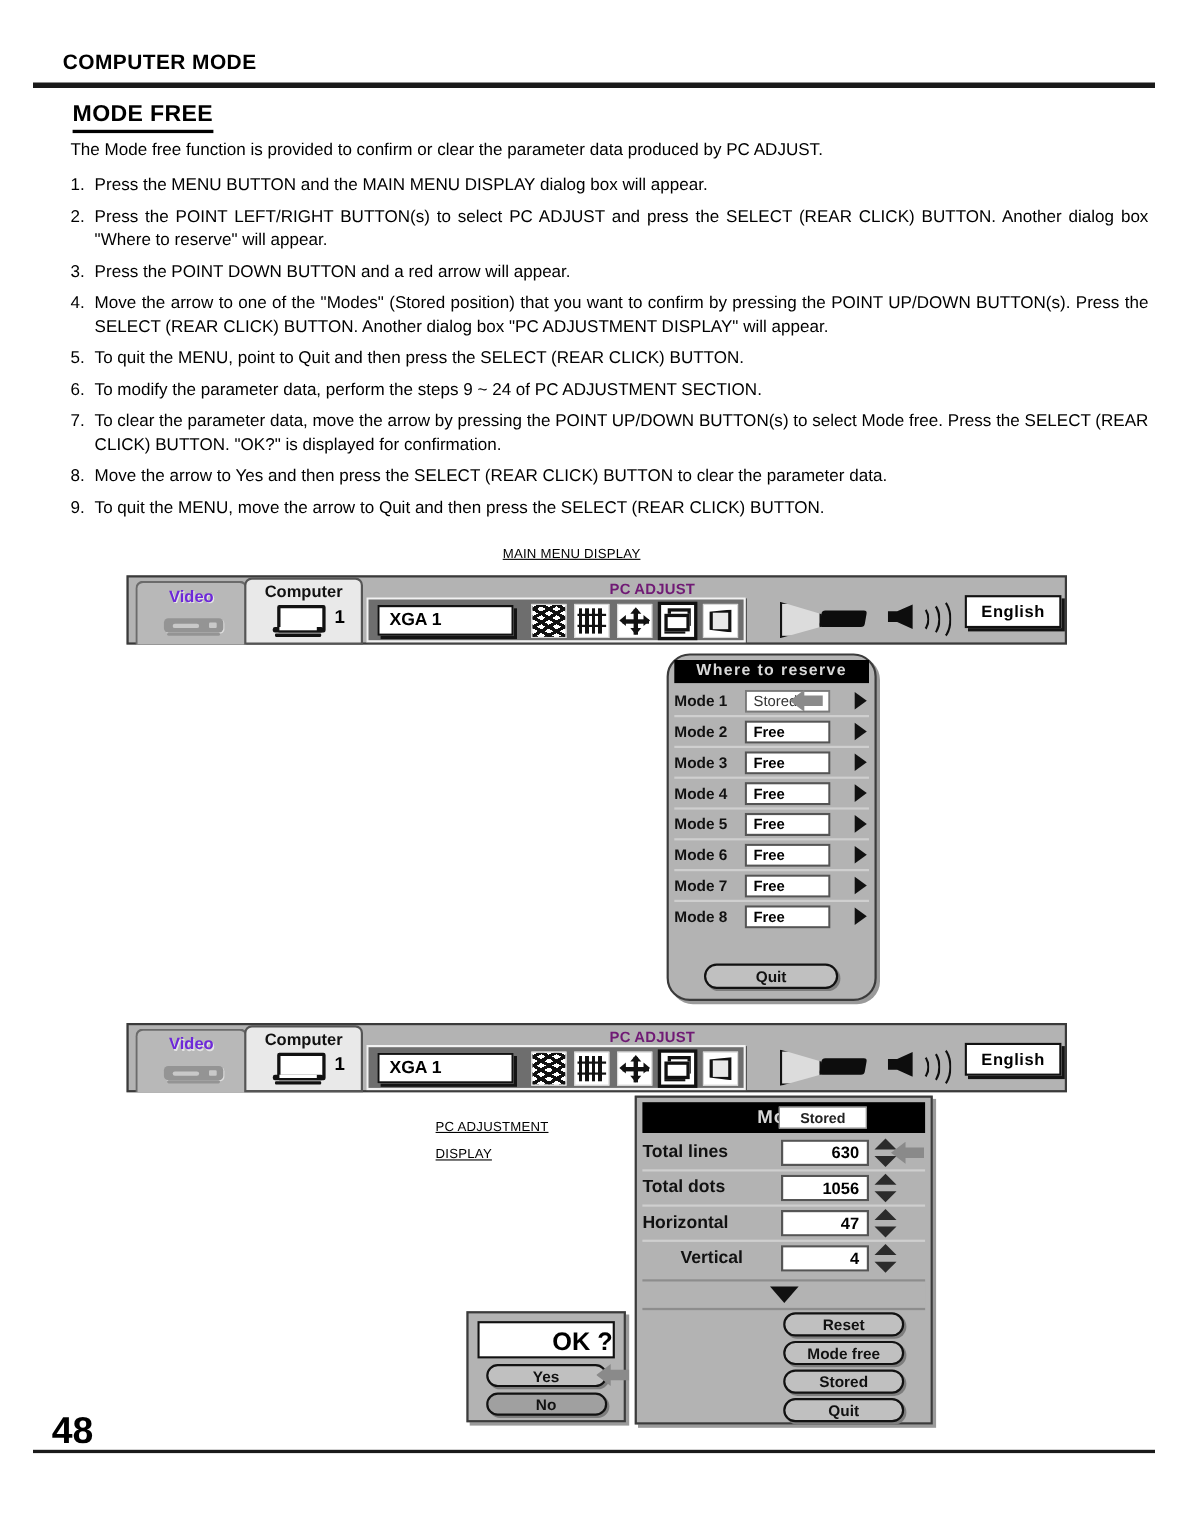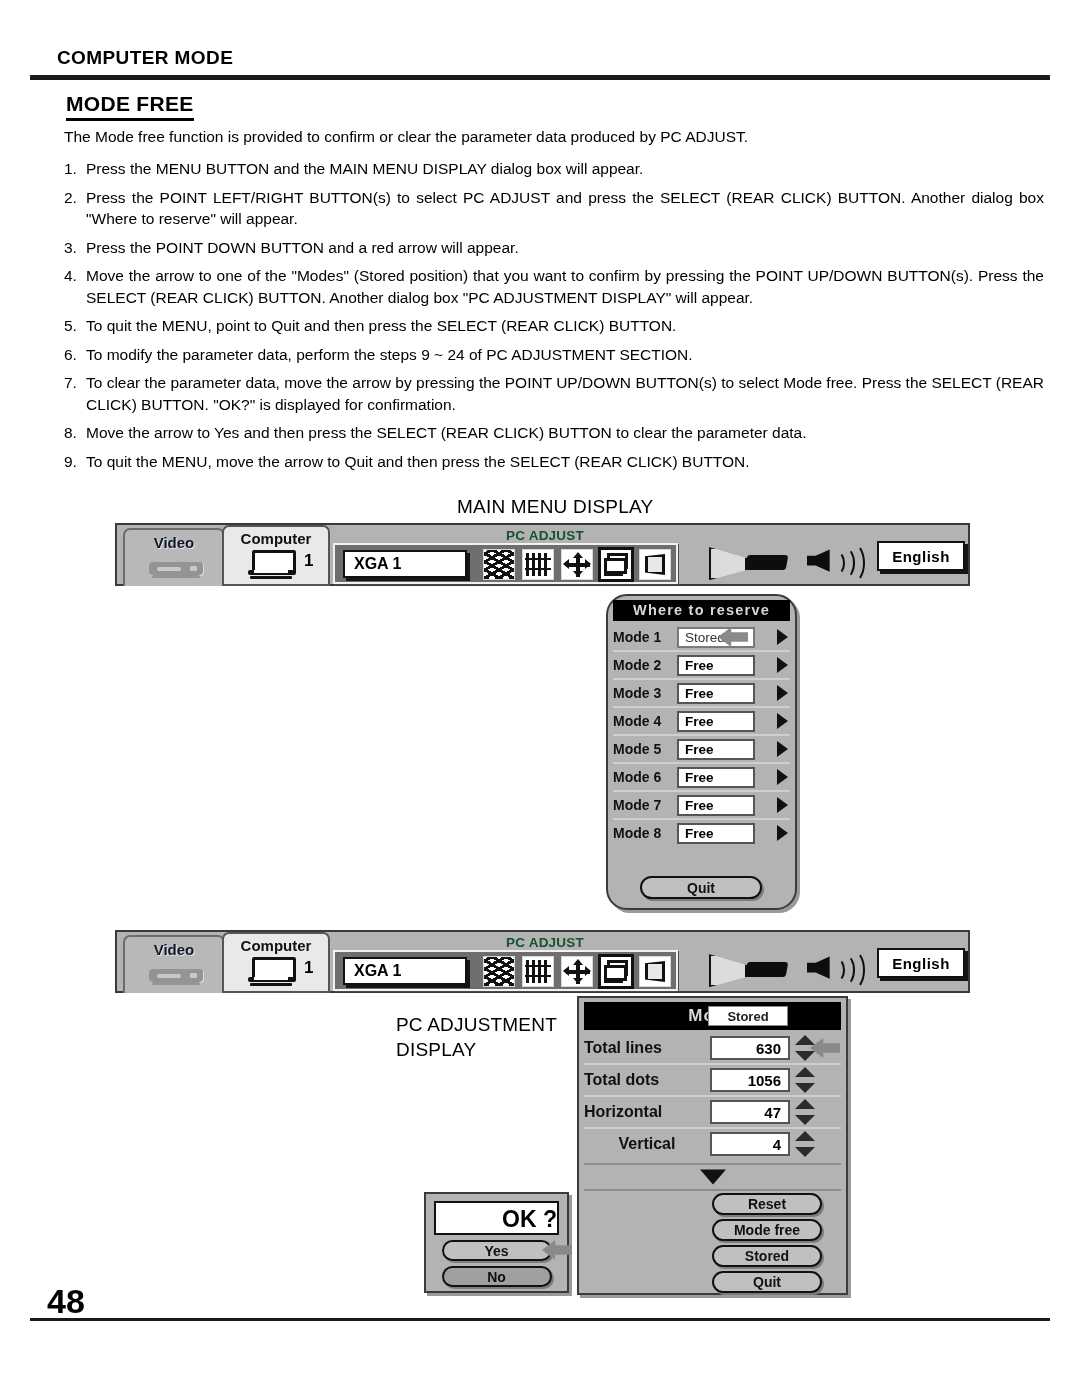--- a/index.html
+++ b/index.html
@@ -38,21 +38,21 @@
   }
   .step{
     display:flex;font-size:15.5px;line-height:21.5px;margin-bottom:7px;
   }
   .step .num{width:22px;flex:0 0 22px;}
   .step .txt{flex:1;text-align:justify;}
   .step .txt.nojust{text-align:left;}
 
   
   .cap{
-    position:absolute;font-size:19px;letter-spacing:.2px;
+    position:absolute;font-size:12px;letter-spacing:.2px;text-decoration:underline;
   }
   #cap-main{left:457px;top:496px;}
   #cap-pcadj{left:396px;top:1012px;line-height:25px;}
 
   
   .menubar{
     position:absolute;
     background:#b3b3b3;
     border:2px solid #3a3a3a;
     box-sizing:border-box;
@@ -62,21 +62,21 @@
     position:absolute;box-sizing:border-box;
     border:2px solid #6b6b6b;
     border-bottom:none;
   }
   .tab-video{
     background:#b8b8b8;
     border-radius:7px 7px 0 0;
   }
   .tab-video .tab-lbl{
     position:absolute;width:100%;text-align:center;
-    font-weight:bold;color:#0f172a;
+    font-weight:bold;color:#6d28d9;
     text-shadow:1px 1px 0 #e4e4e4;
   }
   .tab-comp{
     background:#e9e9e9;
     border:2px solid #555;
     border-radius:7px 7px 0 0;
     z-index:4;
   }
   .tab-comp .tab-lbl{
     position:absolute;width:100%;text-align:center;
@@ -196,21 +196,21 @@
     border-left-color:transparent;border-top-color:transparent;border-bottom-color:transparent;}
   .langbox{
     position:absolute;background:#fff;border:2px solid #111;
     box-shadow:3px 3px 0 #141414;
     display:flex;align-items:center;justify-content:center;
     box-sizing:border-box;
   }
   .langbox span{font-weight:bold;font-size:15px;letter-spacing:.5px;}
   .mb-title{
     position:absolute;font-weight:bold;text-align:center;
-    color:#14532d;letter-spacing:.2px;
+    color:#701a75;letter-spacing:.2px;margin-left:48px;
   }
 
   
   .dlg{
     position:absolute;background:#b3b3b3;
     border:2px solid #3b3b3b;
     box-shadow:3px 3px 0 #9a9a9a;
     box-sizing:border-box;
   }
   .dlg-bar{

